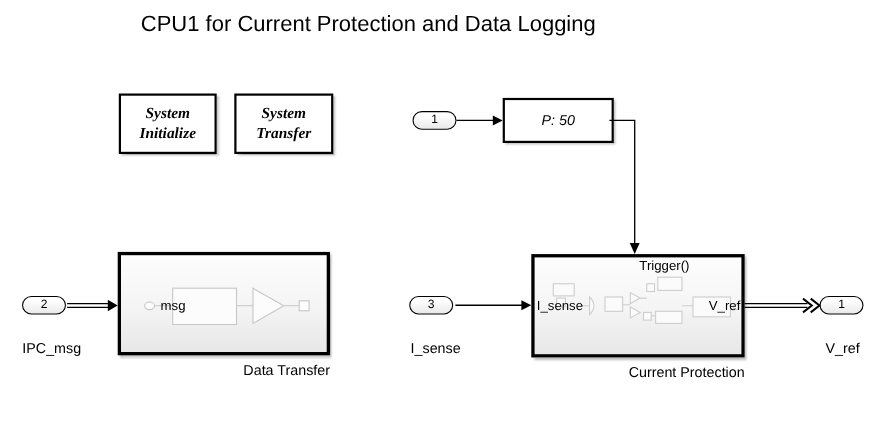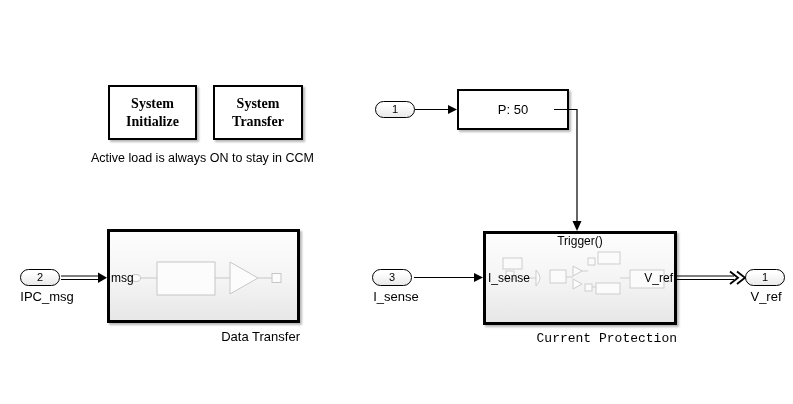--- a/index.html
+++ b/index.html
@@ -18,81 +18,82 @@
   .annotation  { left: 91px;  top: 151px; font-size: 12.5px; }
   .copyright   { left: 214px; top: 377px; font-size: 13px; }
 
   .block {
     position: absolute;
     box-sizing: border-box;
     background: #ffffff;
     border: 2px solid #000;
     box-shadow: 2px 2px 2px rgba(0,0,0,0.28);
     z-index: 1;
+    font-style: italic;
   }
   .serif-block {
     display: flex; flex-direction: column;
     align-items: center; justify-content: center;
     font-family: "Liberation Serif", serif;
     font-weight: bold; font-size: 14px; line-height: 1.25;
   }
   .sys-init { left: 108px; top: 85px; width: 89px; height: 55px; }
   .sys-term { left: 213px; top: 85px; width: 90px; height: 55px; }
 
   .p50 {
-    left: 457px; top: 89px; width: 112px; height: 41px;
+    left: 457px; top: 89px; width: 101px; height: 41px;
     display: flex; align-items: center; justify-content: center;
     font-size: 13px;
   }
 
   .subsystem {
     border: 3px solid #000;
     background: linear-gradient(180deg, #fdfdfd 0%, #f4f4f4 55%, #e7e7e7 100%);
   }
   .data-transfer { left: 107px; top: 229px; width: 193px; height: 94px; }
   .current-prot  { left: 483px; top: 231px; width: 194px; height: 94px; }
 
   .caption { font-size: 13px; text-align: right; z-index: 3; }
   .dt-caption { left: 107px; top: 329px; width: 193px; }
-  .cp-caption { left: 483px; top: 331px; width: 194px; font-family: Liberation Mono, monospace; }
+  .cp-caption { left: 483px; top: 331px; width: 194px; }
 
   .port {
     position: absolute;
     box-sizing: border-box;
     width: 40px; height: 17px;
     border: 1.4px solid #000;
     border-radius: 9px;
     background: linear-gradient(180deg, #ffffff 20%, #e9e9e9 100%);
     font-size: 11px; text-align: center; line-height: 14px;
     z-index: 2;
   }
   .inport1  { left: 375px; top: 101px; }
   .inport2  { left: 20px;  top: 269px; }
   .inport3  { left: 372px; top: 269px; }
   .outport1 { left: 745px; top: 269px; }
 
-  .port-label { font-size: 13px; transform: translateX(-50%); }
+  .port-label { font-size: 13px; transform: translateX(-50%); margin-top: 20px; }
   .lbl-ipc    { left: 47px;  top: 289px; }
   .lbl-isense { left: 396px; top: 289px; }
   .lbl-vref   { left: 766px; top: 289px; }
 
   .inner-label { font-size: 12px; z-index: 3; }
-  .trigger-lbl { left: 483px; top: 234px; width: 194px; text-align: center; }
-  .msg-lbl     { left: 111px; top: 271px; }
+  .trigger-lbl { left: 507px; top: 234px; width: 194px; text-align: center; }
+  .msg-lbl     { left: 111px; top: 271px; padding-left: 35px; }
   .isense-in   { left: 488px; top: 271px; }
   .vref-in     { left: 630px; top: 271px; width: 43px; text-align: right; }
 
   svg.wires { position: absolute; left: 0; top: 0; z-index: 2; }
 </style>
 </head>
 <body>
 
 <div class="canvas">
 
-  <div class="txt annotation">Active load is always ON to stay in CCM</div>
+  <div class="txt model-title">CPU1 for Current Protection and Data Logging</div>
 
   <div class="block serif-block sys-init">
     <span>System</span>
     <span>Initialize</span>
   </div>
   <div class="block serif-block sys-term">
     <span>System</span>
     <span>Transfer</span>
   </div>
 

